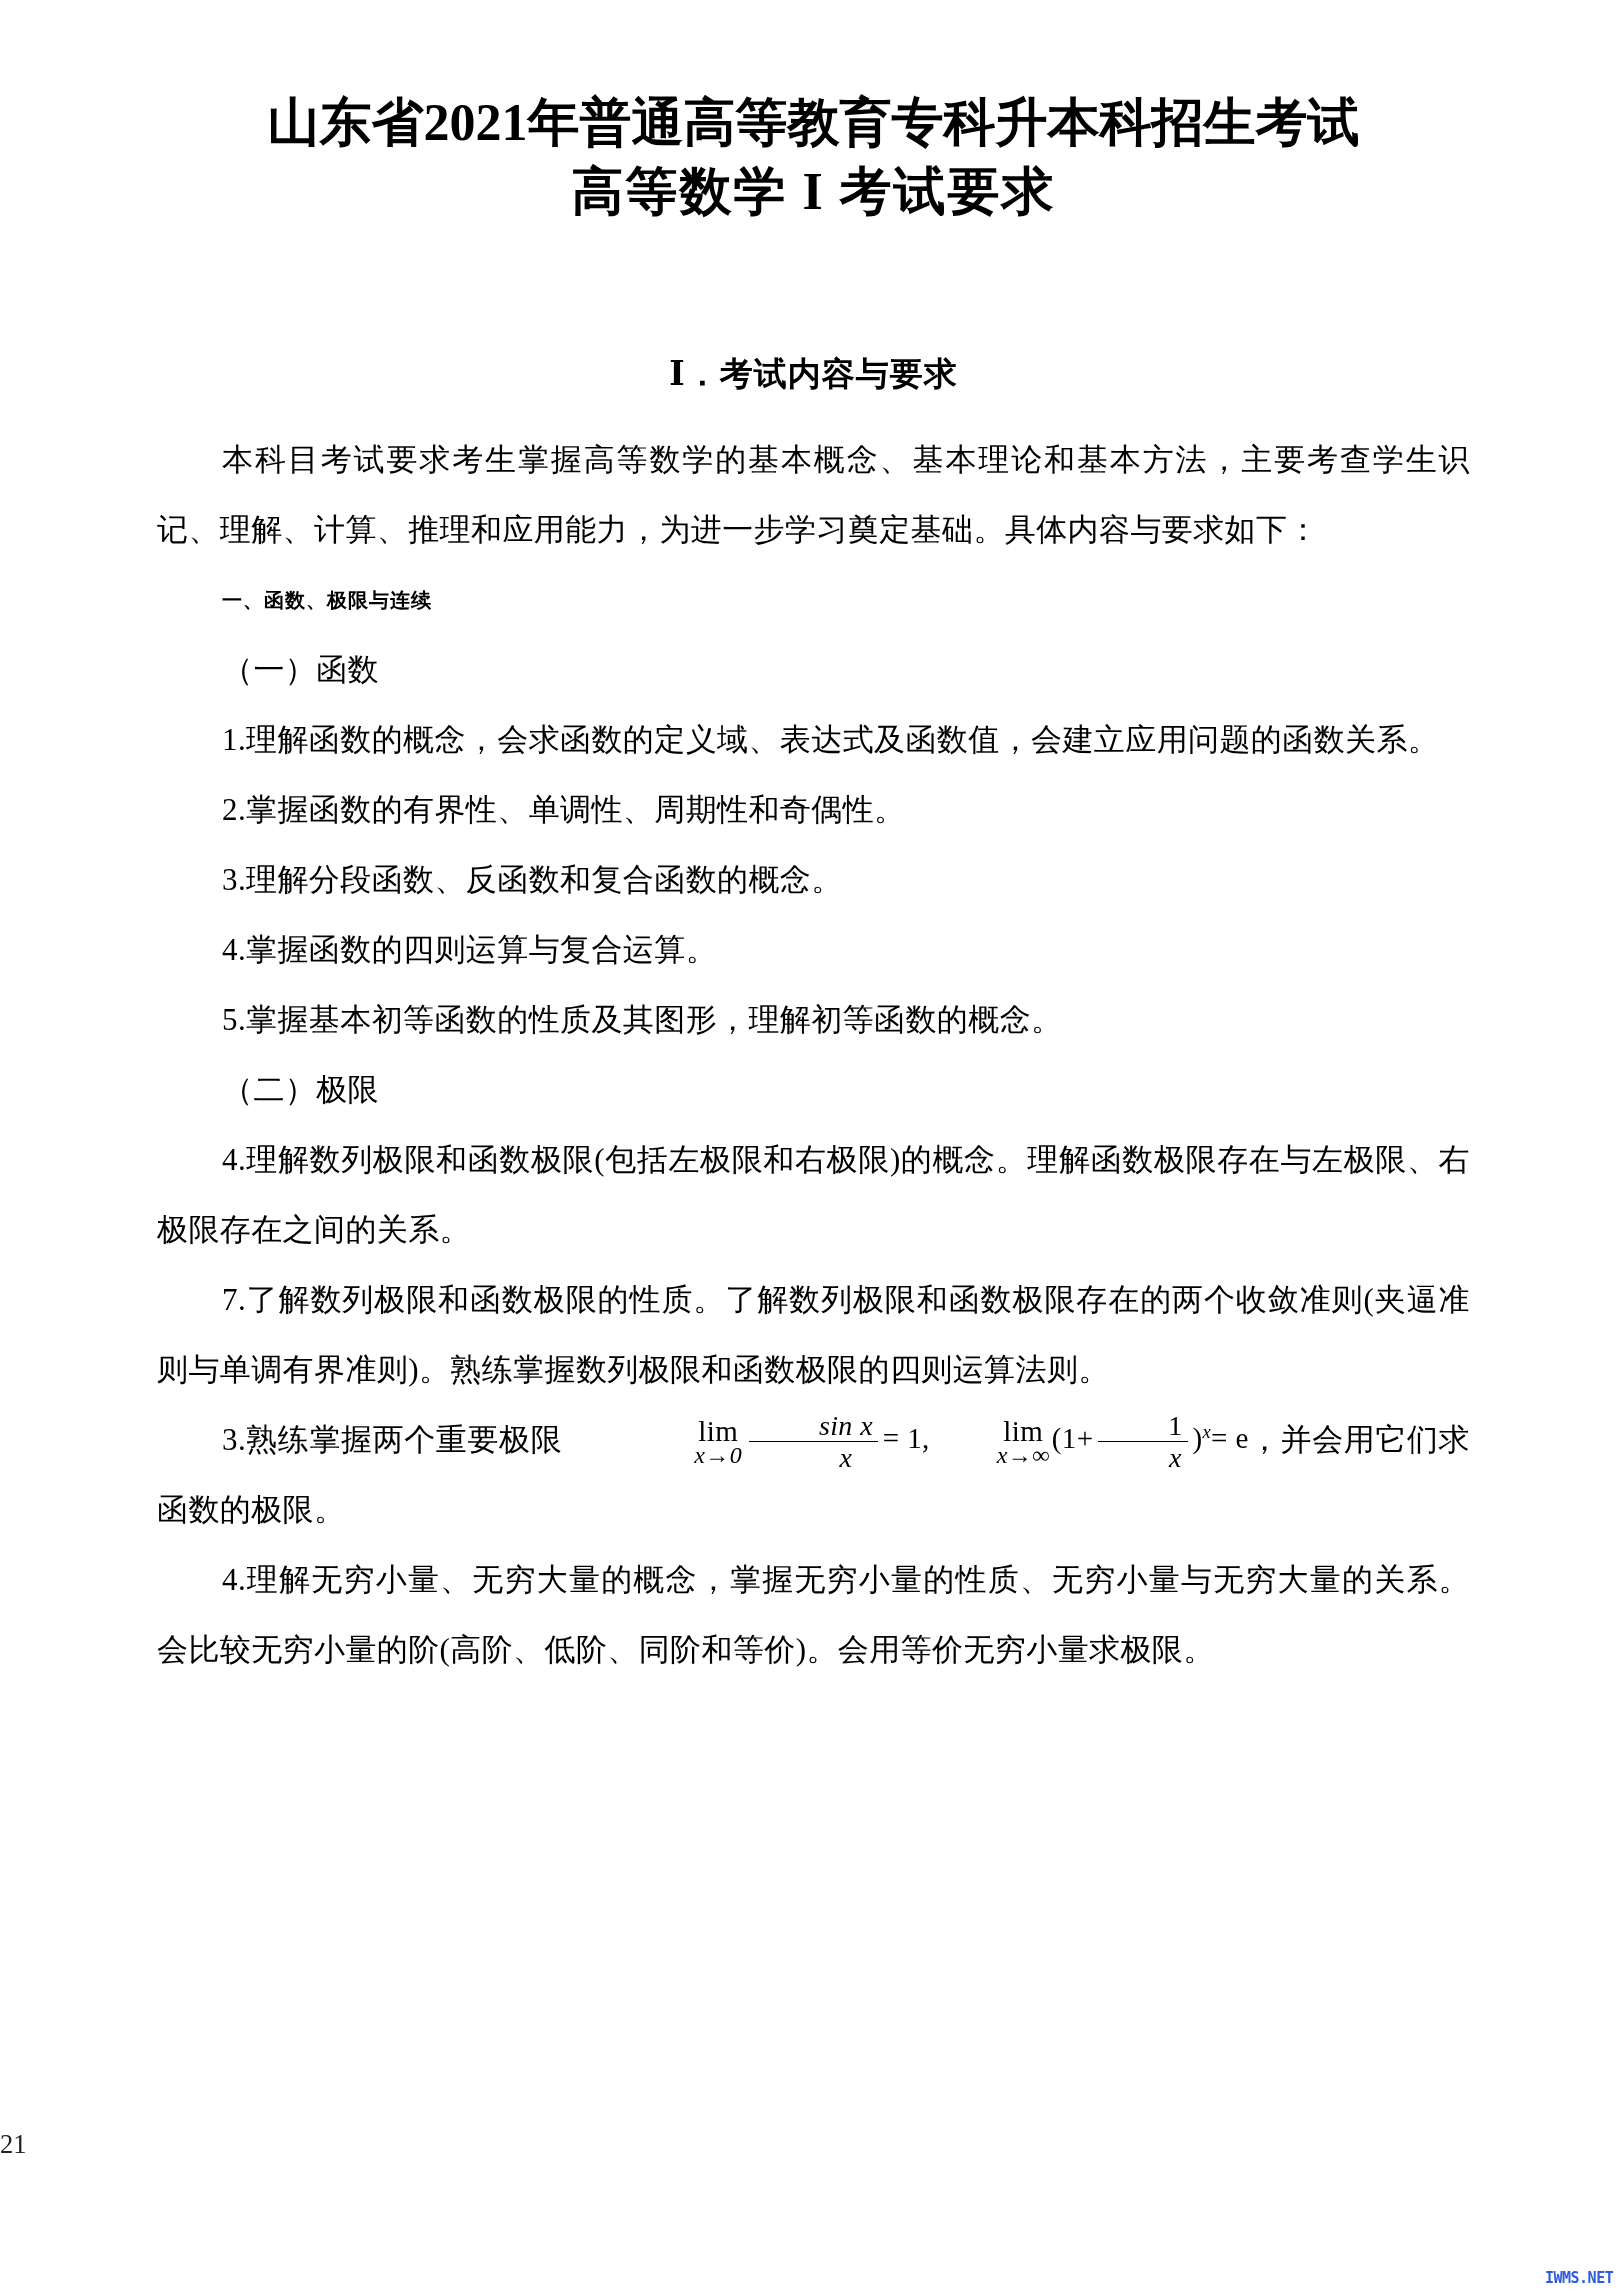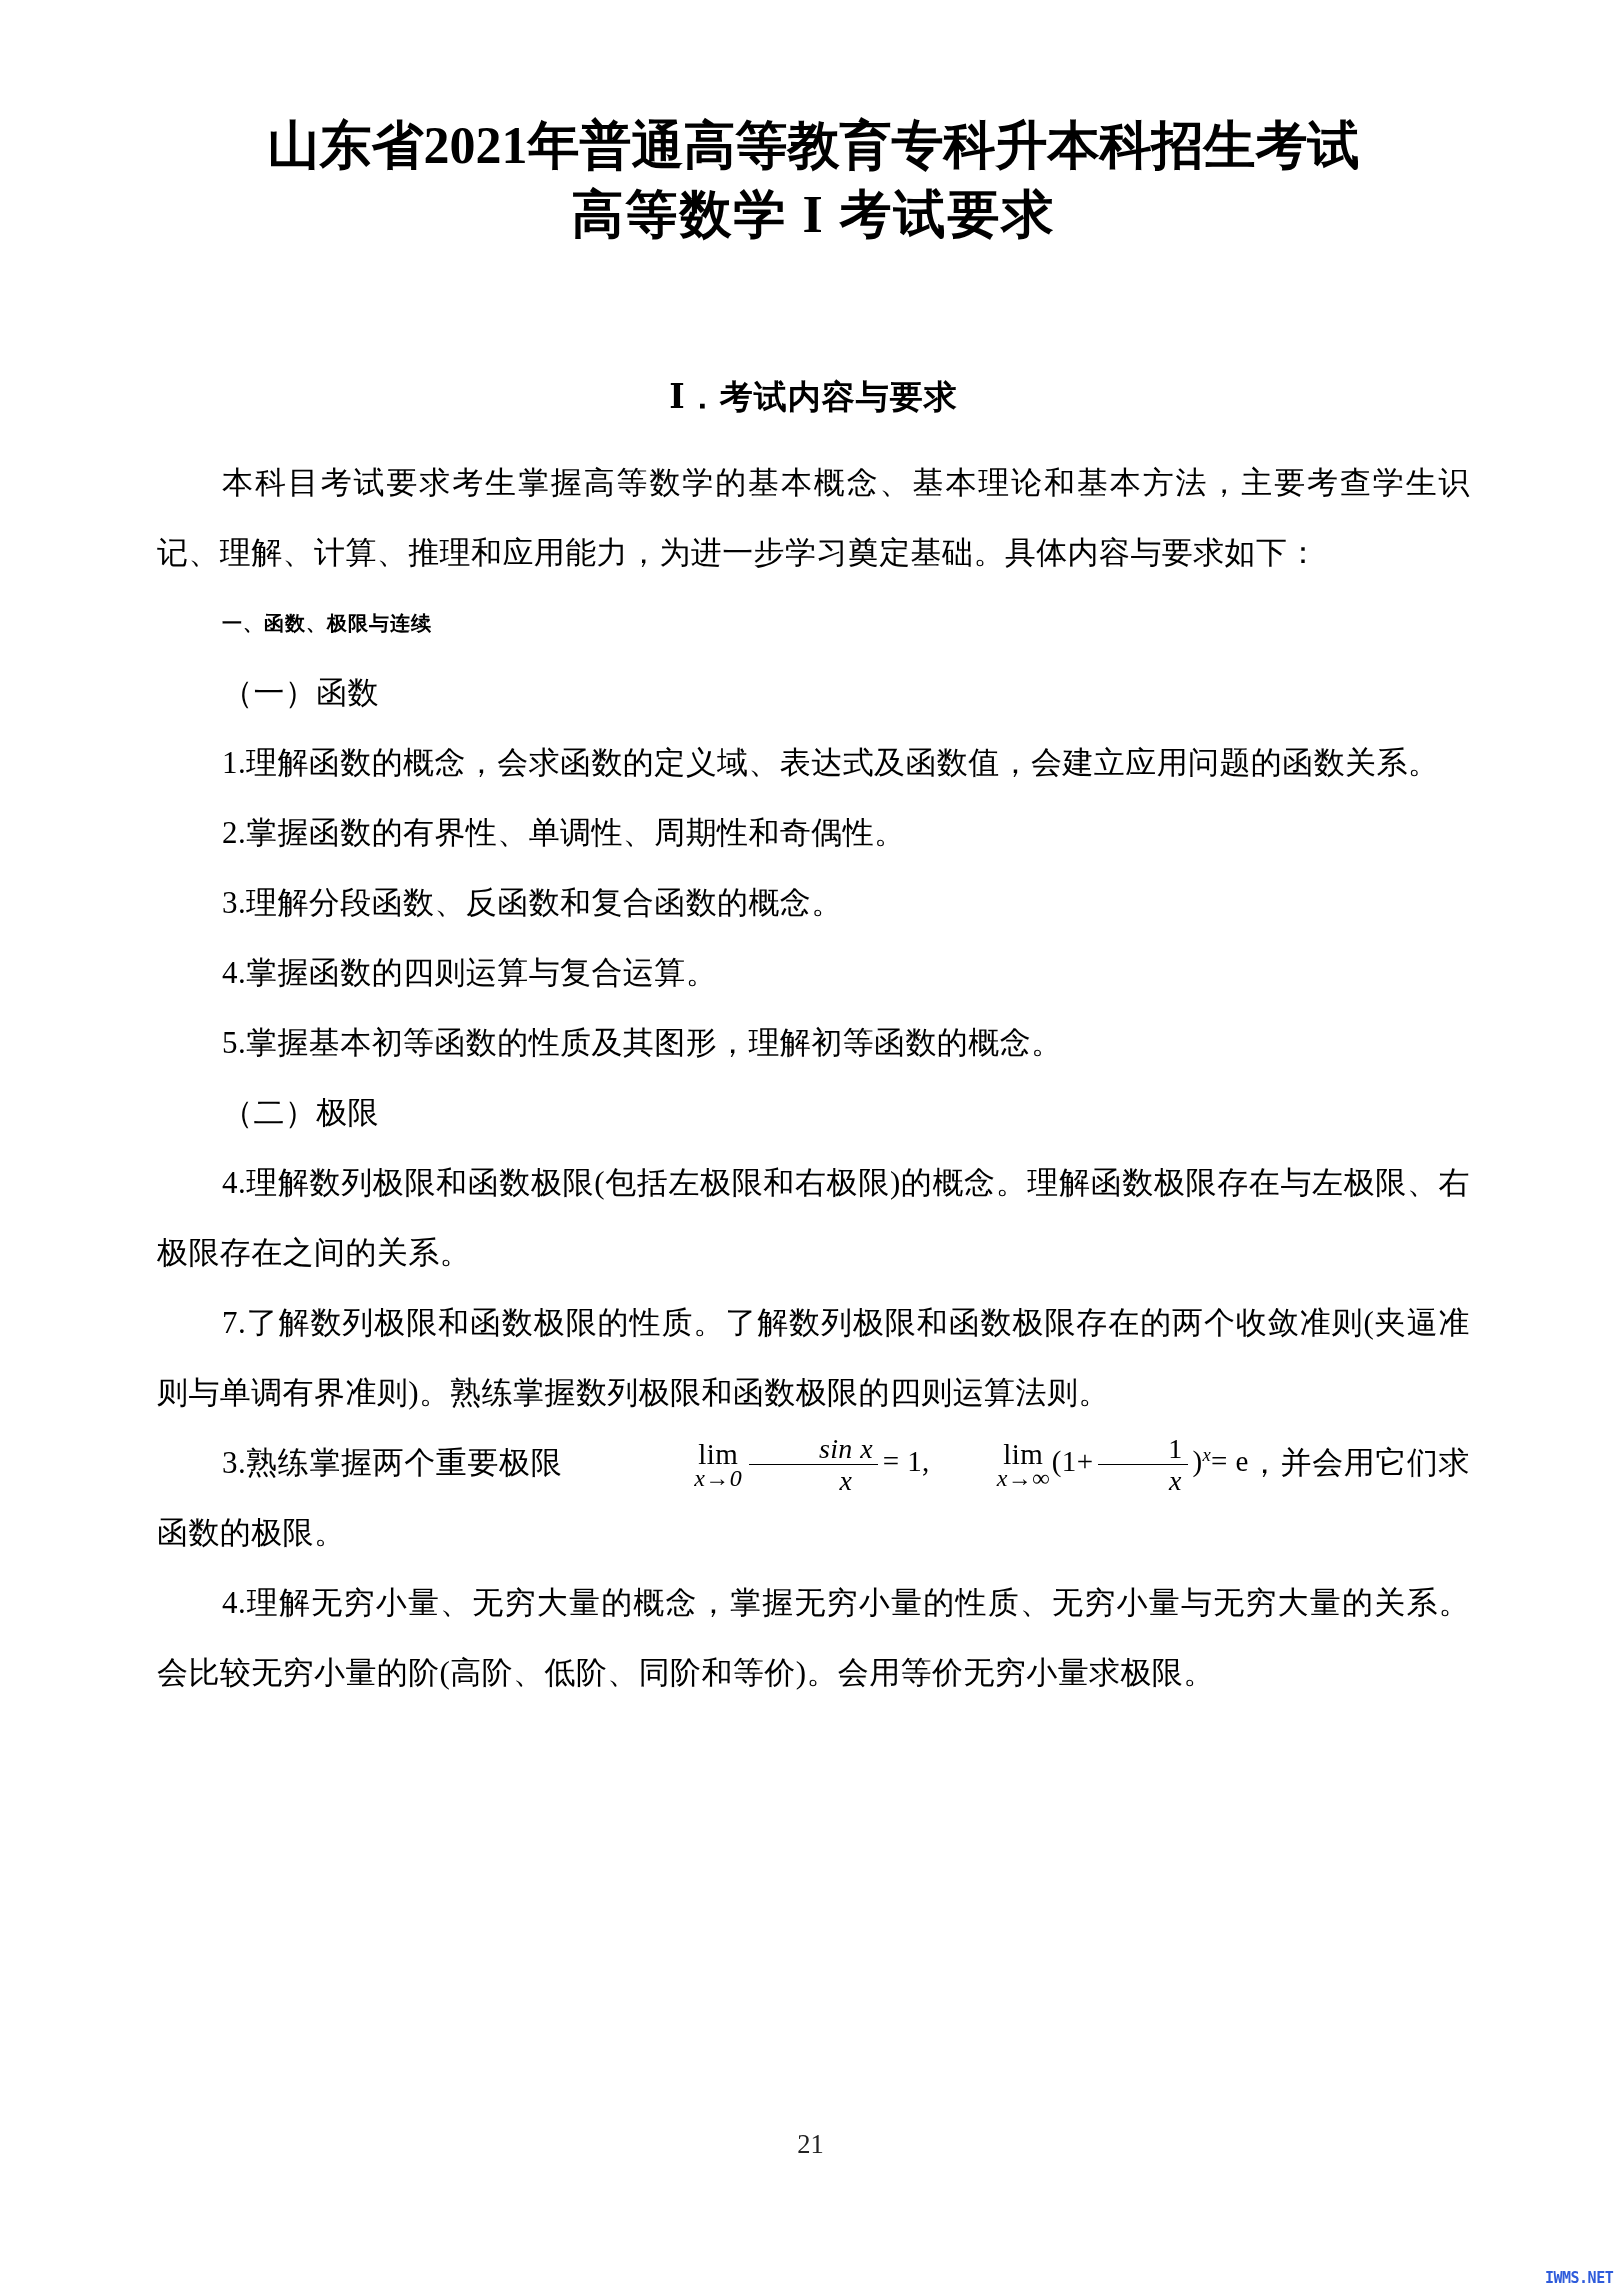--- a/index.html
+++ b/index.html
@@ -28,21 +28,21 @@
 
   
   .doc-title {
     text-align: center;
     font-family: "Liberation Serif", "DejaVu Serif", serif;
     font-weight: bold;
     font-size: 52px;
     line-height: 69px;
     letter-spacing: 0px;
     margin: 0;
-    padding-top: 111px;
+    padding-top: 88px;
     color: #000;
   }
   .doc-title .t-line { display: block; white-space: nowrap; }
   .doc-title .t-line2 { letter-spacing: 2px; }
 
   
   .section-heading {
     text-align: center;
     font-family: "Liberation Serif", "DejaVu Serif", serif;
     font-weight: bold;
@@ -130,21 +130,20 @@
     font-style: italic;
   }
   .math .plain { font-style: normal; }
 
   
   .page-number {
     position: absolute;
     left: 0;
     right: 0;
     top: 2129px;
-    text-align: center;
     font-family: "Liberation Serif", "DejaVu Serif", serif;
     font-size: 26.5px;
     color: #222;
   }
 
   
   .watermark {
     position: absolute;
     right: 7.8px;
     bottom: 5.9px;

